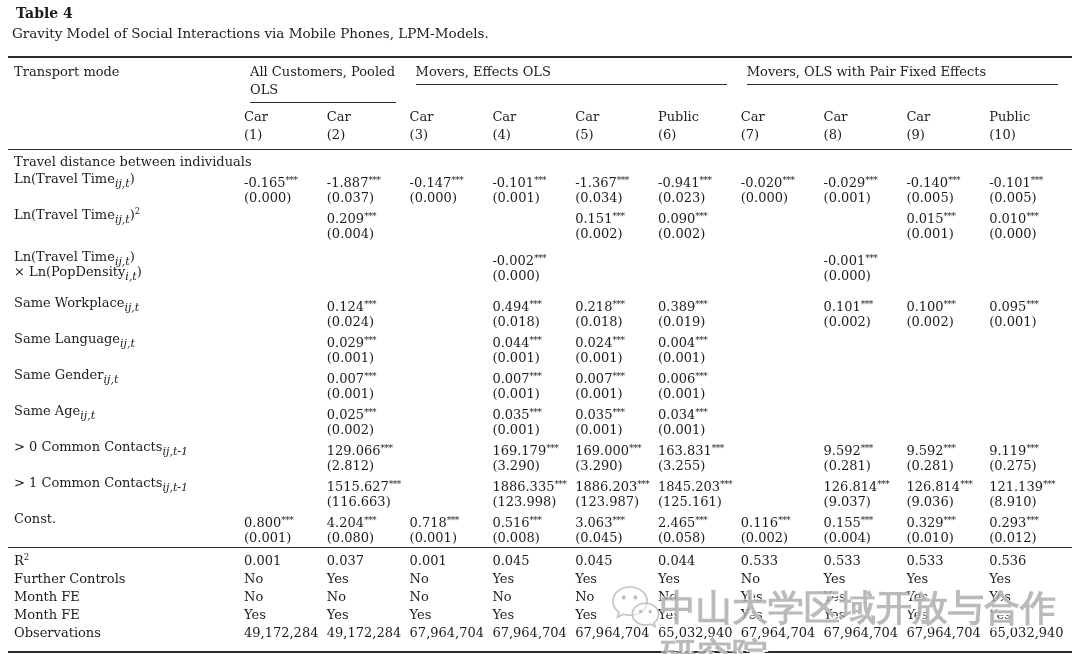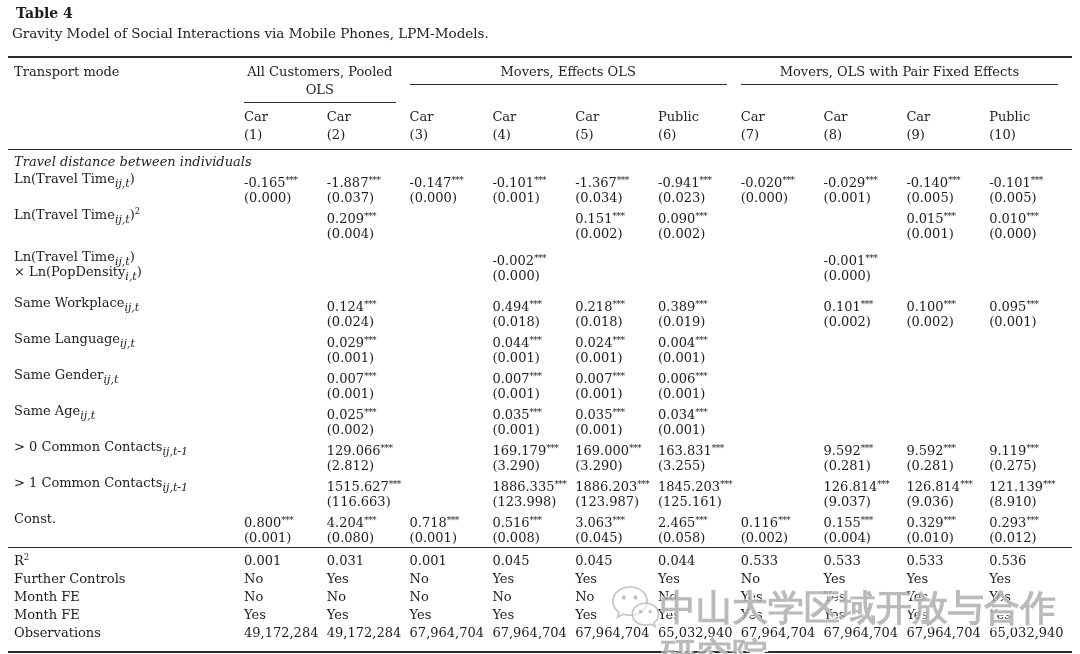--- a/index.html
+++ b/index.html
@@ -8,29 +8,29 @@
   .title{position:absolute;left:16px;top:4px;font-size:14px;font-weight:bold;line-height:18px;}
   .subtitle{position:absolute;left:12px;top:24px;font-size:13.5px;line-height:18px;}
   .tablewrap{position:absolute;left:8px;top:56px;width:1064px;
              border-top:2px solid #2b2b2b;border-bottom:2px solid #2b2b2b;}
   table{border-collapse:collapse;table-layout:fixed;width:1064px;font-size:13px;}
   th,td{font-weight:normal;text-align:left;vertical-align:top;padding:0;}
   
   .grouprow th{padding-top:5px;}
   .grouprow .corner{padding-left:6px;}
   .grouprow .gwrap{margin-right:14px;border-bottom:1px solid #2b2b2b;
-                   padding:0 0 3px 0;text-align:center;line-height:18px;}
+                   padding:0 0 3px 0;text-align:left;line-height:18px;margin-left:6px;}
   .grouprow .corner div{line-height:18px;}
   
   .colhead th{padding:5px 0 5px 0;border-bottom:1.5px solid #2b2b2b;}
   .colhead div{line-height:18px;height:18px;}
   
   .line{height:18px;line-height:18px;white-space:nowrap;}
   .lbl{padding-left:6px;}
-  .sechead td{font-style:italic;height:18px;line-height:18px;padding-left:6px;}
+  .sechead td{height:18px;line-height:18px;padding-left:6px;}
   #body tr:first-child td{padding-top:3px;}
   #body tr:nth-child(4) td{padding-top:6px;}
   #body tr:nth-child(5) td{padding-top:10px;}
   
   #stats tr:first-child td{border-top:1.5px solid #2b2b2b;padding-top:4px;}
   #stats tr:last-child td{padding-bottom:9px;}
   #stats td{height:18px;line-height:18px;}
   sub{font-size:11px;font-style:italic;line-height:0;}
   sup{font-size:8.5px;line-height:0;}
   .stars{font-size:9px;vertical-align:4px;letter-spacing:-0.5px;}
@@ -555,21 +555,21 @@
             <td>
               <div class="line">0.293<span class="stars">***</span></div>
               <div class="line">(0.012)</div>
             </td>
           </tr>
         </tbody>
         <tbody id="stats">
           <tr>
             <td class="lbl">R<sup>2</sup></td>
             <td>0.001</td>
-            <td>0.031</td>
+            <td>0.037</td>
             <td>0.001</td>
             <td>0.045</td>
             <td>0.045</td>
             <td>0.044</td>
             <td>0.533</td>
             <td>0.533</td>
             <td>0.533</td>
             <td>0.536</td>
           </tr>
           <tr>

